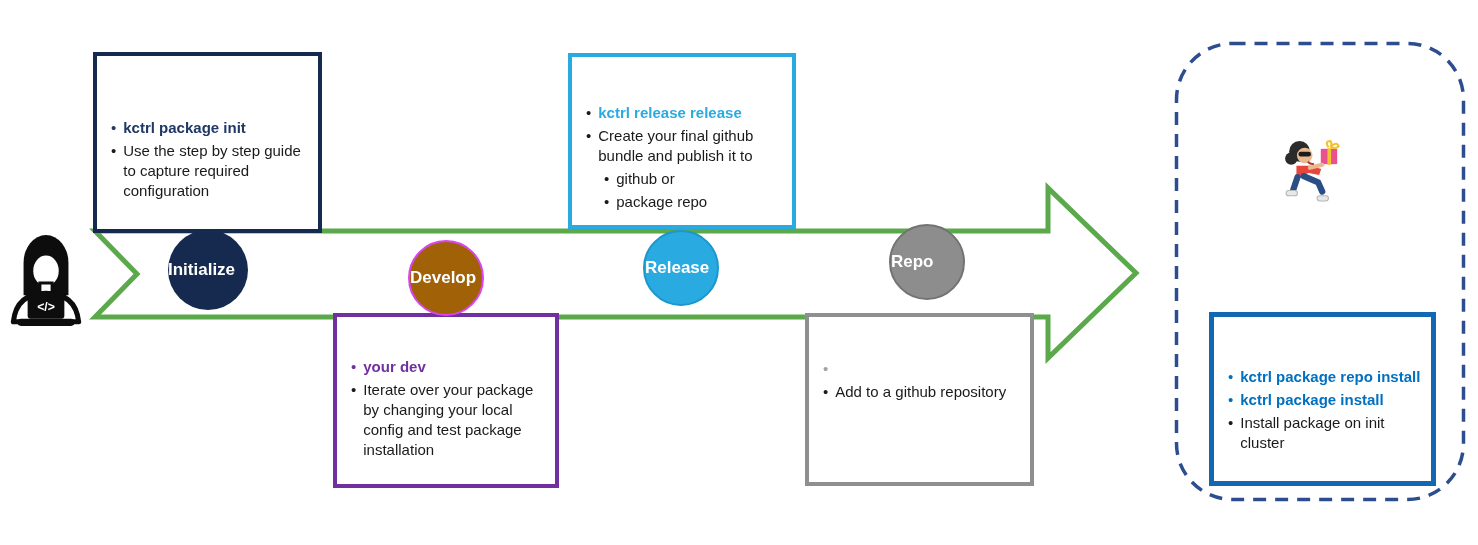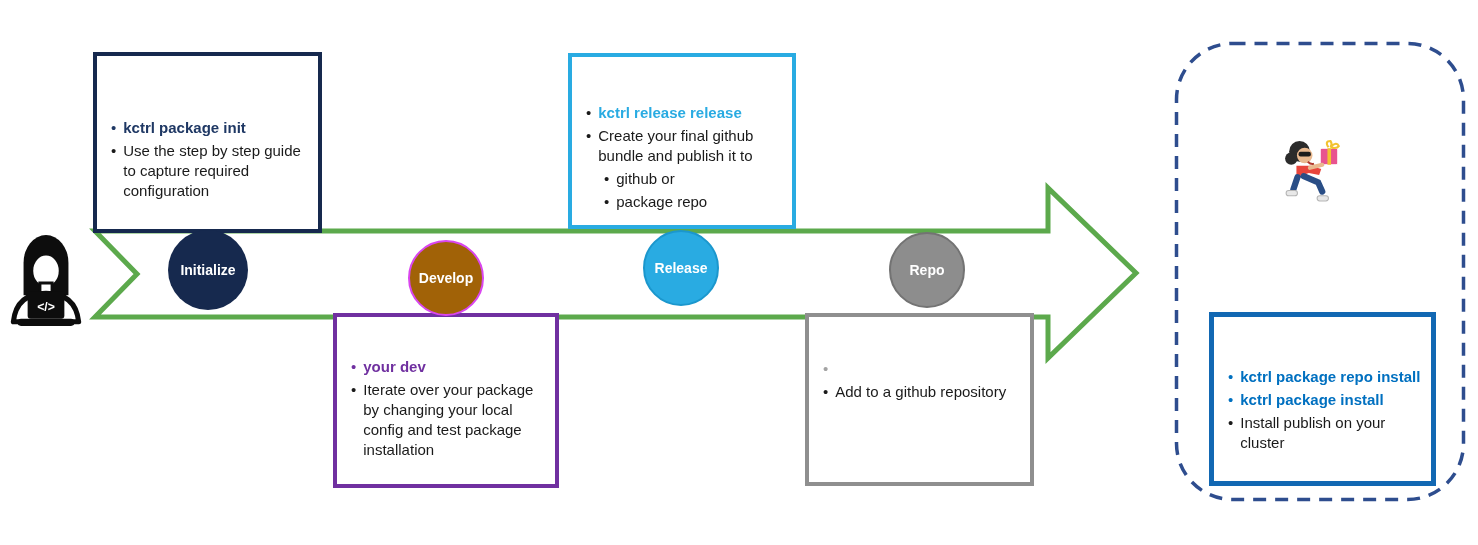--- a/index.html
+++ b/index.html
@@ -28,27 +28,27 @@
   .c-navy   { color:#1f3864; }
   .c-purple { color:#7030a0; }
   .c-cyan   { color:#29abe2; }
   .c-gray   { color:#a3a3a3; }
   .c-blue   { color:#0070c0; }
   .c-black  { color:#1a1a1a; }
 
   
   .stage-circle {
     position:absolute; border-radius:50%; z-index:4;
-    display:flex; align-items:center; justify-content:center;
-    color:#ffffff; font-weight:bold; font-size:14px; box-sizing:border-box;
+    display:flex; align-items:center; justify-content:flex-start;
+    color:#ffffff; font-weight:bold; font-size:17px; box-sizing:border-box;
   }
   .circle-initialize { left:168px;  top:230px; width:80px; height:80px; background:#16294e; }
   .circle-develop    { left:408px;  top:240px; width:76px; height:76px; background:#a16207; border:2px solid #d946ef; }
   .circle-release    { left:643px;  top:230px; width:76px; height:76px; background:#29abe2; border:2px solid #1b97cd; }
-  .circle-repo       { left:889px;  top:232px; width:76px; height:76px; background:#8d8d8d; border:2px solid #737373; }
+  .circle-repo       { left:889px;  top:224px; width:76px; height:76px; background:#8d8d8d; border:2px solid #737373; }
   .circle-install    { left:1271px; top:228px; width:80px; height:80px; background:#1268b3; border:2px solid #0e5899; }
 
   .icon-wrap { position:absolute; z-index:2; }
   .coder-icon-wrap { left:6px;   top:230px; }
   .gift-icon-wrap  { left:1283px; top:138px; }
 </style>
 </head>
 <body>
 
 <div class="canvas">
@@ -152,21 +152,21 @@
       <div class="row">
         <span class="dot c-blue">•</span>
         <span class="cmd c-blue">kctrl package repo install</span>
       </div>
       <div class="row">
         <span class="dot c-blue">•</span>
         <span class="cmd c-blue">kctrl package install</span>
       </div>
       <div class="row">
         <span class="dot c-black">•</span>
-        <span class="c-black">Install publish on your cluster</span>
+        <span class="c-black">Install package on init cluster</span>
       </div>
     </div>
   </div>
 
   <div class="stage-circle circle-initialize">
     <span>Initialize</span>
   </div>
   <div class="stage-circle circle-develop">
     <span>Develop</span>
   </div>

